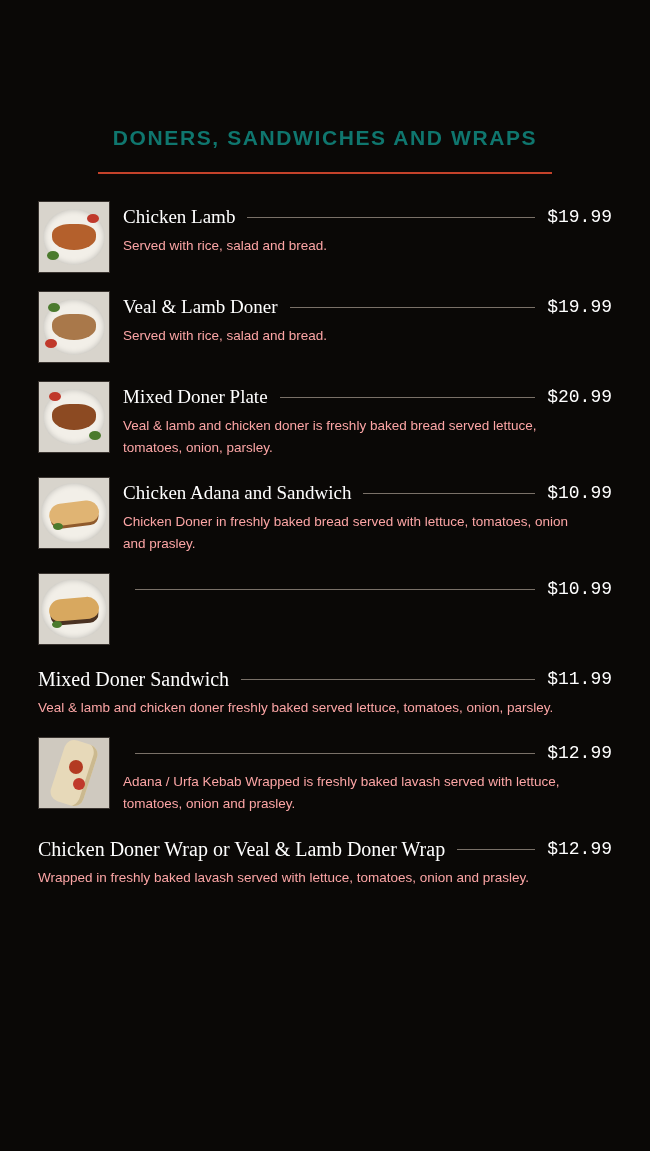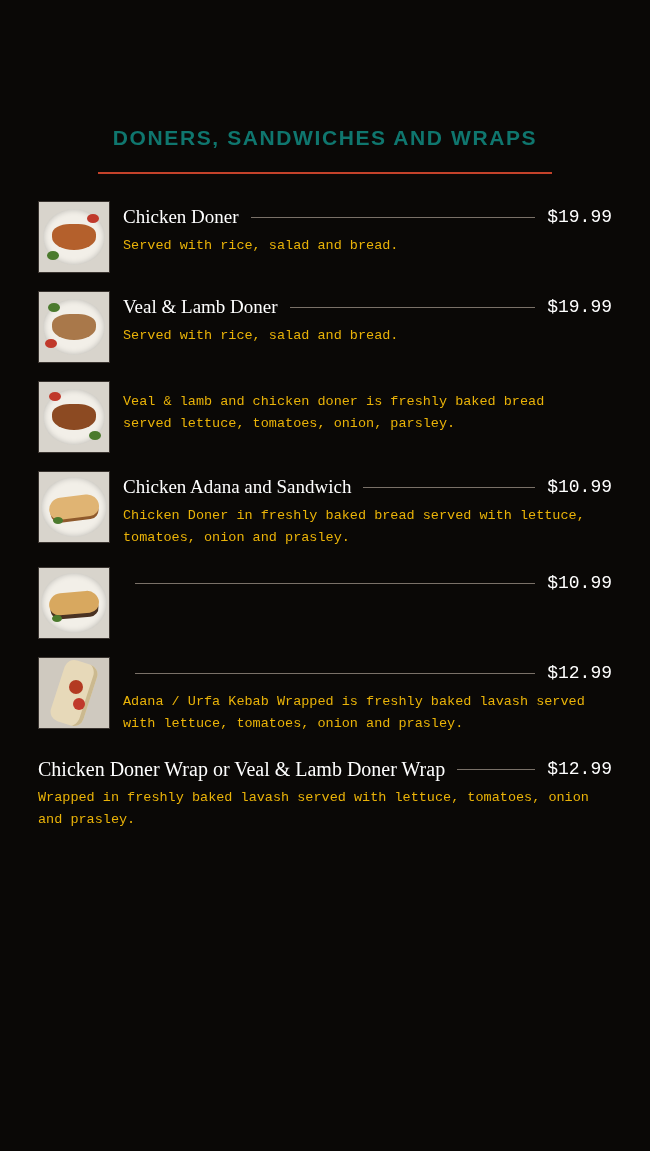--- a/index.html
+++ b/index.html
@@ -161,26 +161,25 @@
     min-width: 10px;
   }
   .item-price {
     color: #ffffff;
     font-family: Liberation Mono, monospace;
     font-size: 18px;
     line-height: 24px;
     white-space: nowrap;
   }
   .item-desc {
-    color: #eab308;
+    color: #fca5a5;
     font-size: 13.5px;
     line-height: 22px;
     margin-top: 6px;
     max-width: 470px;
-    font-family: Liberation Mono, monospace;
   }
   .menu-item.no-thumb .item-desc { max-width: 560px; }
   .menu-item.no-thumb .item-name { font-size: 20px; }
 </style>
 </head>
 <body>
 
 <div class="page">
 
   <div class="section-head">
@@ -191,21 +190,21 @@
   <div class="menu-list">
       <div class="menu-item">
         <div class="thumb t-rice">
           <div class="plate"></div>
           <div class="food"></div>
           <div class="garnish g1"></div>
           <div class="garnish g2"></div>
         </div>
         <div class="item-body">
           <div class="item-line">
-            <span class="item-name">Chicken Doner</span>
+            <span class="item-name">Chicken Lamb</span>
             <span class="dots"></span>
             <span class="item-price">$19.99</span>
           </div>
           <div class="item-desc">Served with rice, salad and bread.</div>
         </div>
       </div>
       <div class="menu-item">
         <div class="thumb t-rice2">
           <div class="plate"></div>
           <div class="food"></div>
@@ -222,20 +221,25 @@
         </div>
       </div>
       <div class="menu-item">
         <div class="thumb t-mixed">
           <div class="plate"></div>
           <div class="food"></div>
           <div class="garnish g1"></div>
           <div class="garnish g2"></div>
         </div>
         <div class="item-body">
+          <div class="item-line">
+            <span class="item-name">Mixed Doner Plate</span>
+            <span class="dots"></span>
+            <span class="item-price">$20.99</span>
+          </div>
           <div class="item-desc">Veal &amp; lamb and chicken doner is freshly baked bread served lettuce, tomatoes, onion, parsley.</div>
         </div>
       </div>
       <div class="menu-item">
         <div class="thumb t-sandwich">
           <div class="plate"></div>
           <div class="food"></div>
           <div class="garnish g1"></div>
         </div>
         <div class="item-body">
@@ -253,20 +257,30 @@
           <div class="food"></div>
           <div class="garnish g1"></div>
         </div>
         <div class="item-body">
           <div class="item-line">
             <span class="dots"></span>
             <span class="item-price">$10.99</span>
           </div>
         </div>
       </div>
+      <div class="menu-item no-thumb">
+        <div class="item-body">
+          <div class="item-line">
+            <span class="item-name">Mixed Doner Sandwich</span>
+            <span class="dots"></span>
+            <span class="item-price">$11.99</span>
+          </div>
+          <div class="item-desc">Veal &amp; lamb and chicken doner freshly baked served lettuce, tomatoes, onion, parsley.</div>
+        </div>
+      </div>
       <div class="menu-item">
         <div class="thumb t-wrap">
           <div class="food"></div>
           <div class="garnish g1"></div>
           <div class="garnish g2"></div>
         </div>
         <div class="item-body">
           <div class="item-line">
             <span class="dots"></span>
             <span class="item-price">$12.99</span>

